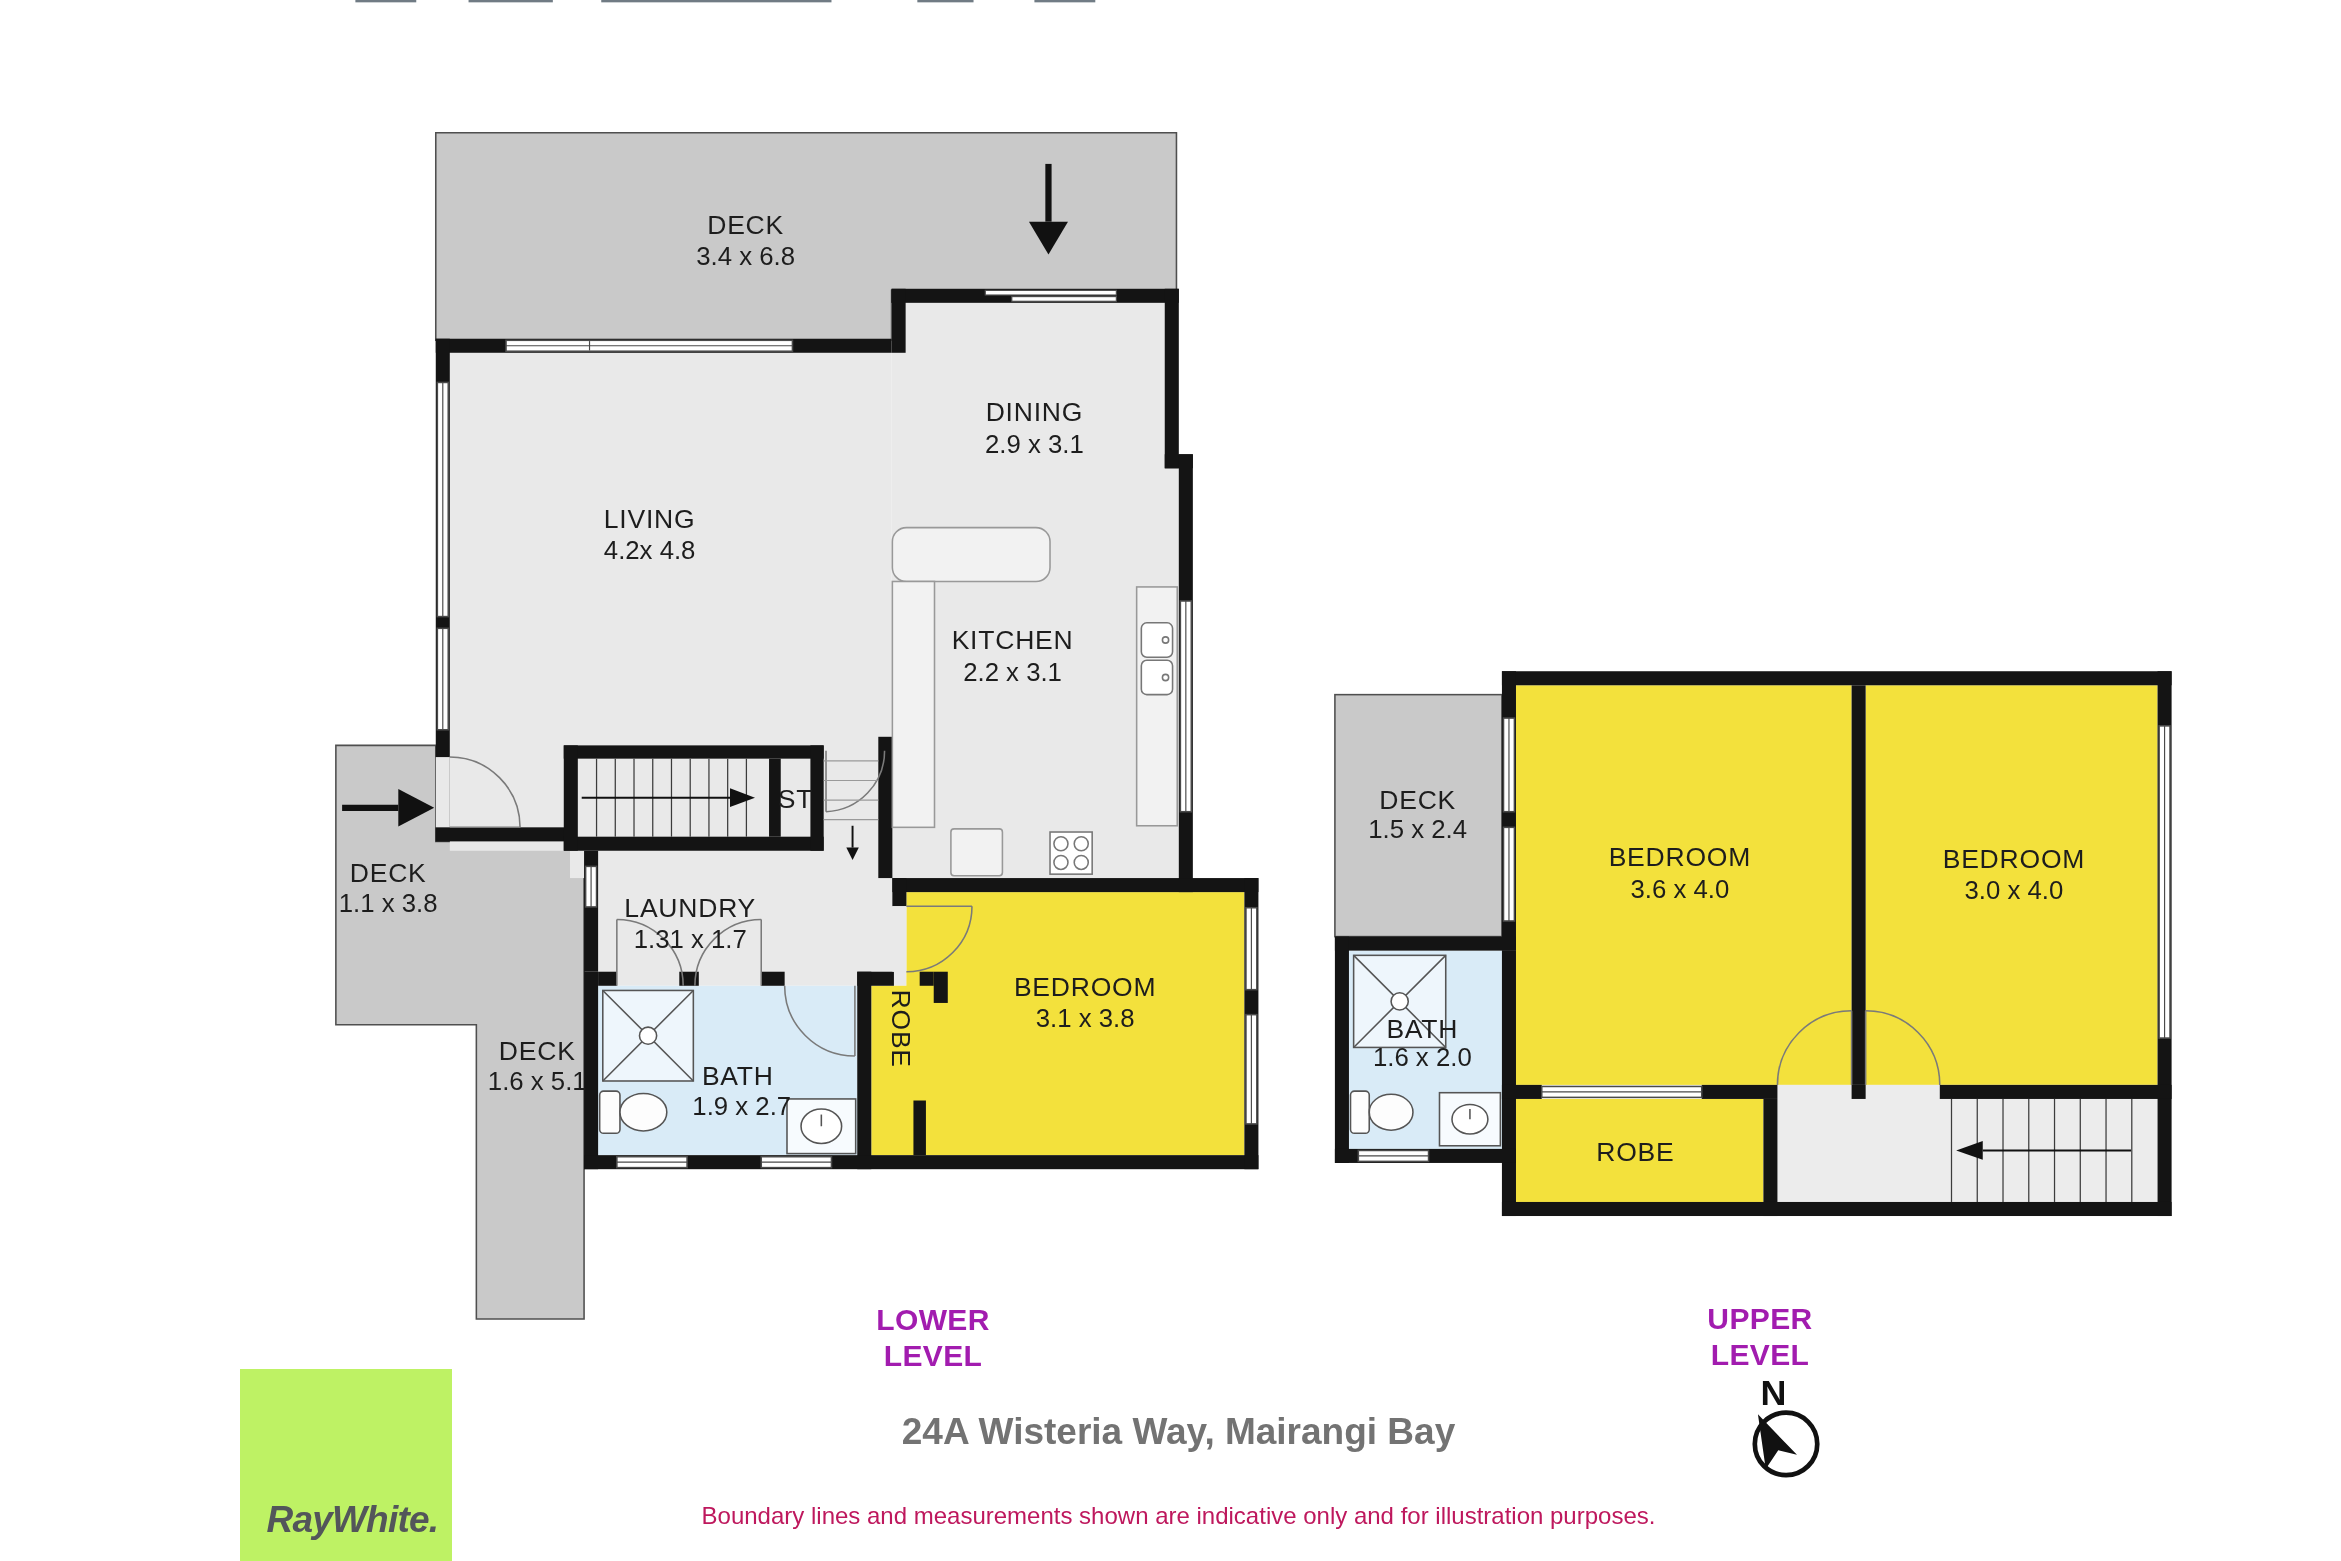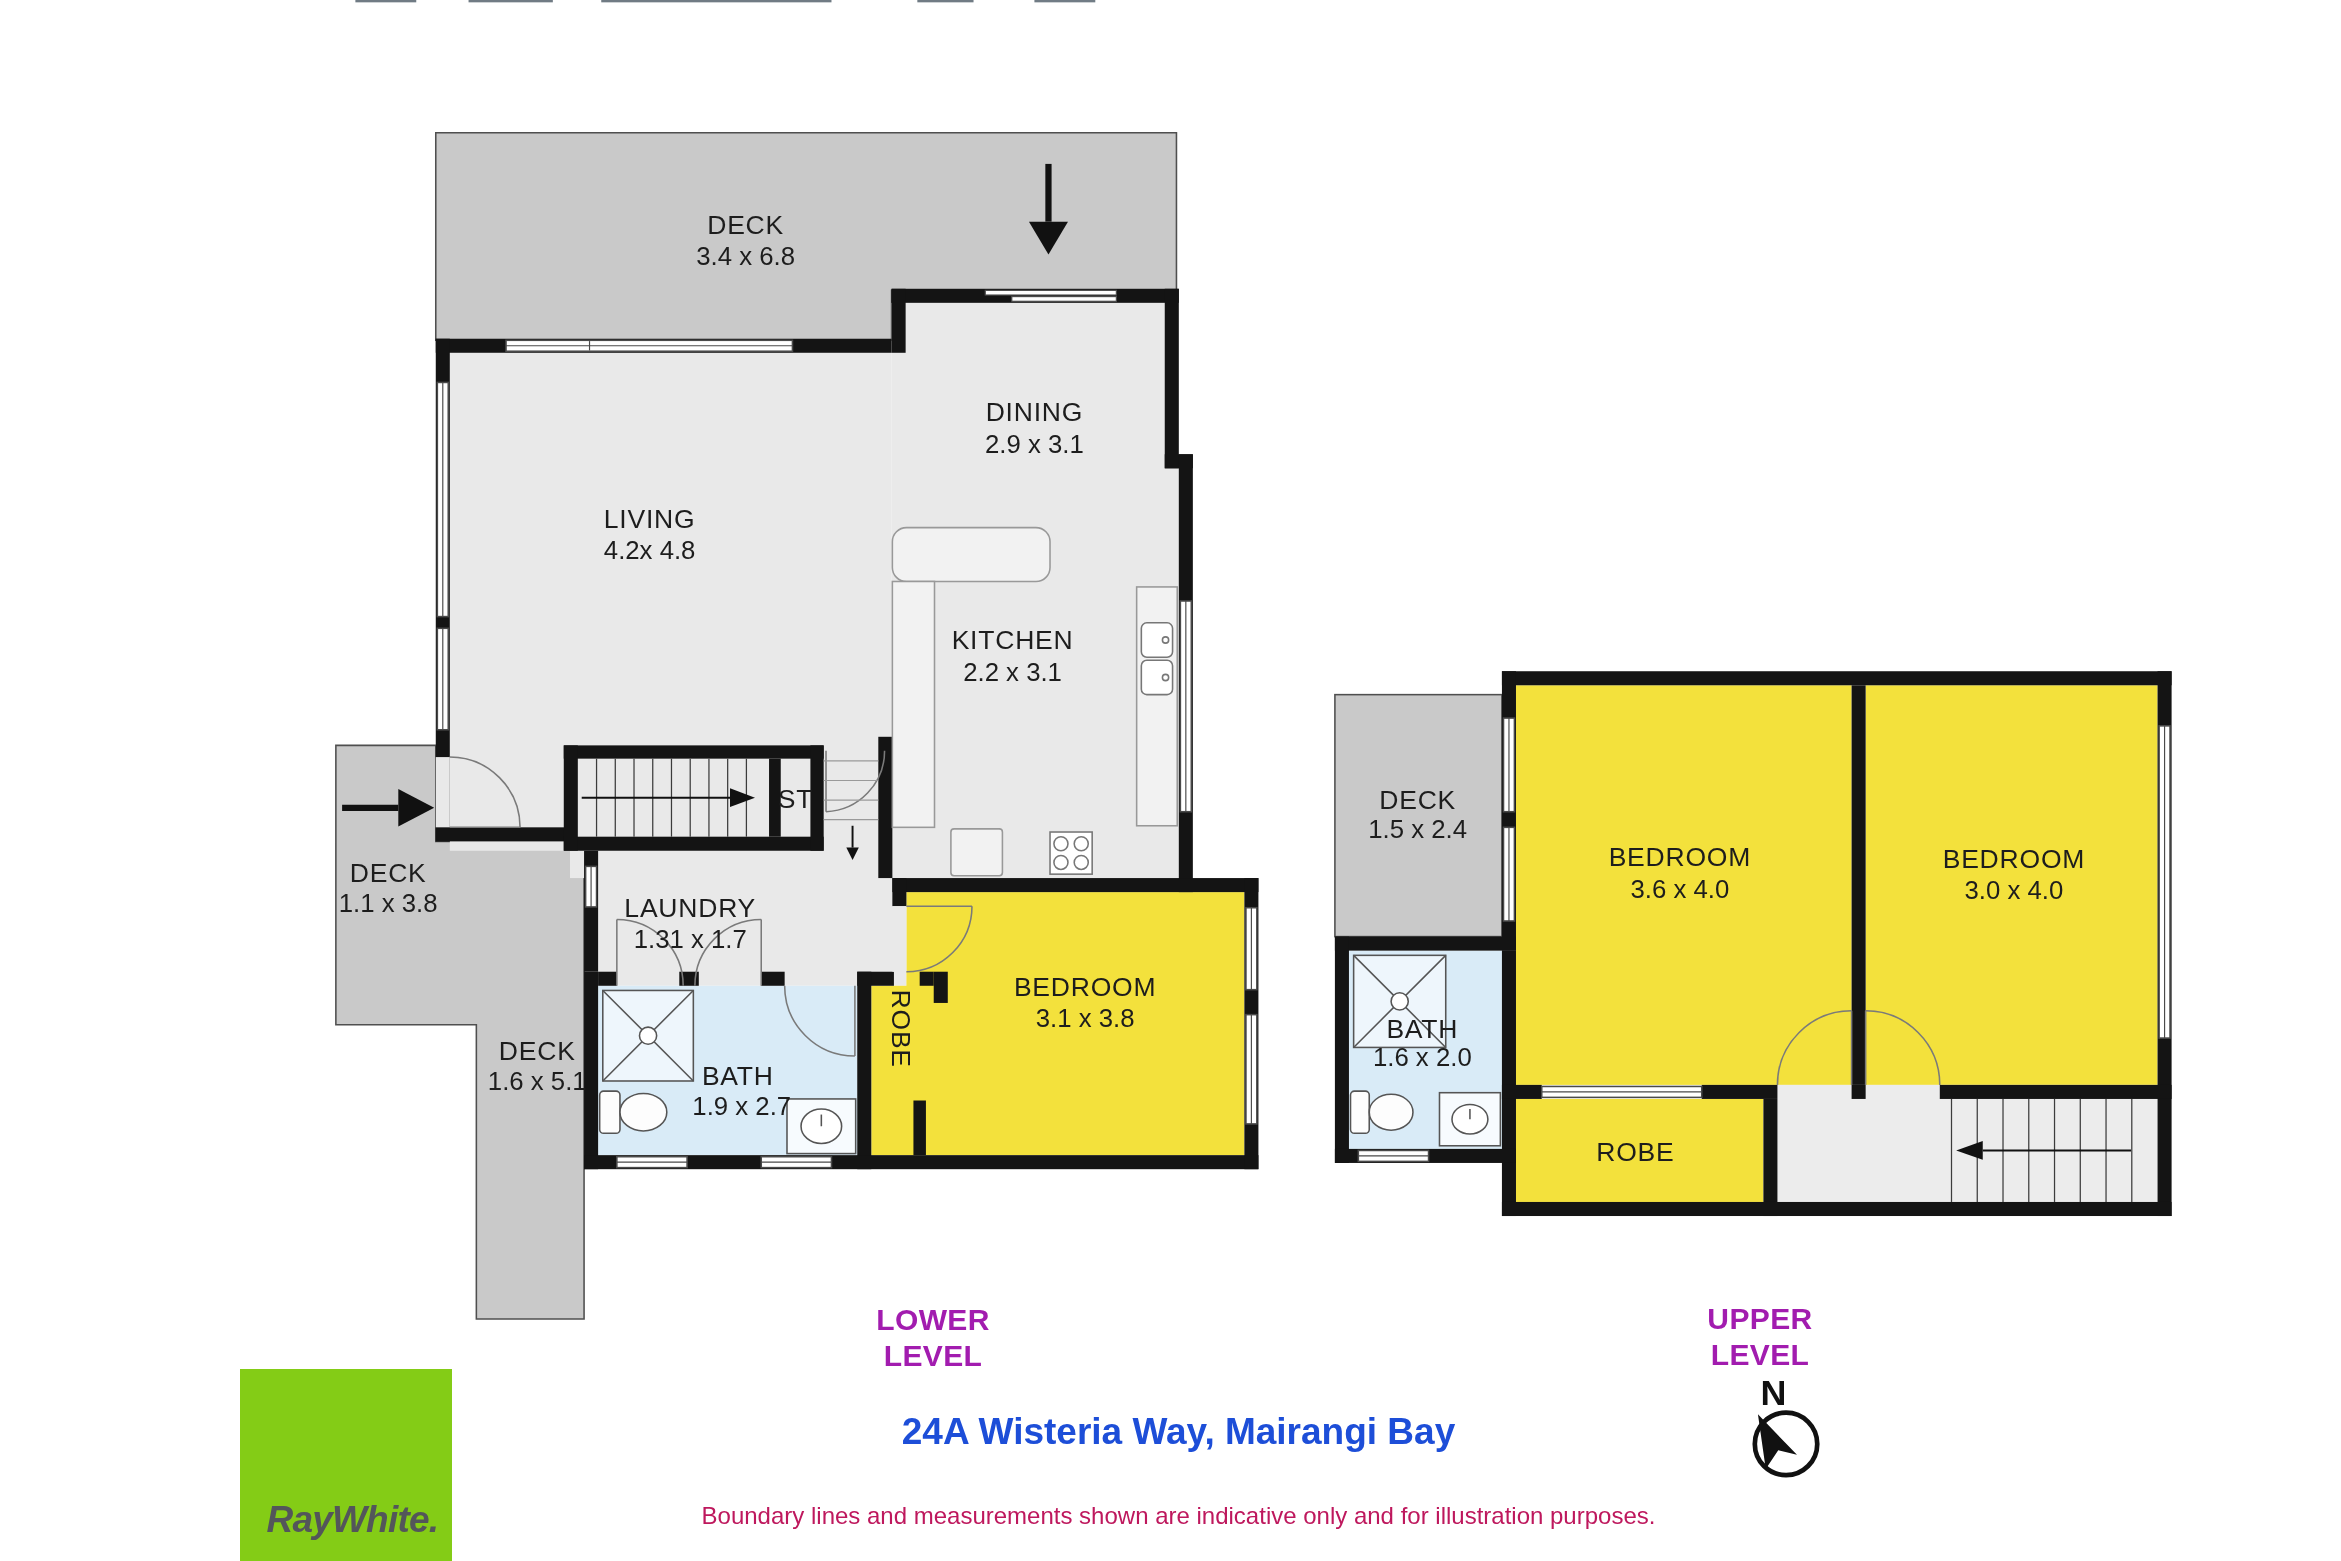--- a/index.html
+++ b/index.html
@@ -4,21 +4,21 @@
 <style>
   html,body{margin:0;padding:0;background:#fff;}
   .canvas{position:relative;width:2300px;height:1561px;background:#ffffff;overflow:hidden;
           font-family:"Liberation Sans", sans-serif;}
   svg text{font-family:"Liberation Sans", sans-serif;}
   .room-name{font-size:34px;fill:#1d1d1d;letter-spacing:1px;}
   .room-dims{font-size:33px;fill:#1d1d1d;}
   .lvl-label{position:absolute;text-align:center;font-size:30px;font-weight:bold;
              color:#a21caf;line-height:36px;letter-spacing:0.4px;}
   .title{position:absolute;left:398px;top:1411px;width:1561px;text-align:center;
-         font-size:37px;font-weight:bold;color:#1d4ed8;}
+         font-size:37px;font-weight:bold;color:#737373;}
   .disclaimer{position:absolute;left:398px;top:1502px;width:1561px;text-align:center;
               font-size:24px;color:#be185d;}
   .logo{position:absolute;left:240px;top:1369px;width:212px;height:192px;}
   .logo .wordmark{position:absolute;left:26.5px;top:130px;font-size:37px;font-weight:bold;
                   font-style:italic;letter-spacing:-0.8px;}
 </style>
 </head>
 <body>
 
 <div class="canvas">
@@ -347,18 +347,18 @@
     <div>LEVEL</div>
   </div>
   <div class="lvl-label" style="left:1643px;top:1301px;width:234px;">
     <div>UPPER</div>
     <div>LEVEL</div>
   </div>
 
   <div class="title">24A Wisteria Way, Mairangi Bay</div>
   <div class="disclaimer">Boundary lines and measurements shown are indicative only and for illustration purposes.</div>
 
-  <div class="logo" id="logo-box" style="background: #84cc16;">
+  <div class="logo" id="logo-box" style="background: #bef264;">
     <span class="wordmark" id="logo-text" style="color: rgb(83, 86, 90);">RayWhite.</span>
   </div>
 
 </div>
 
 
 </body></html>

